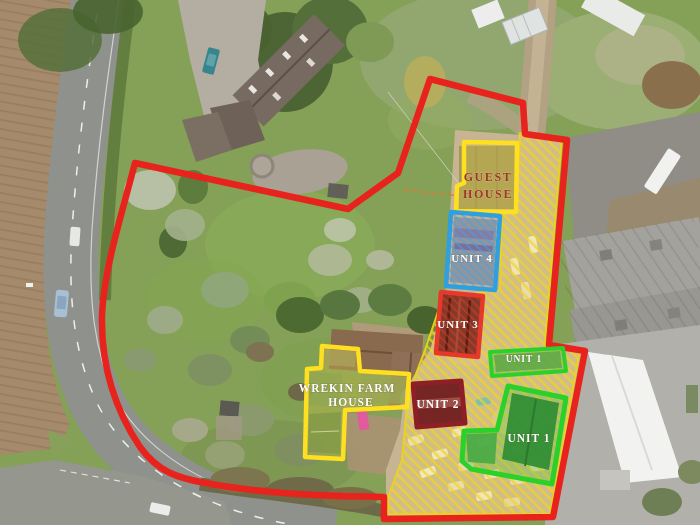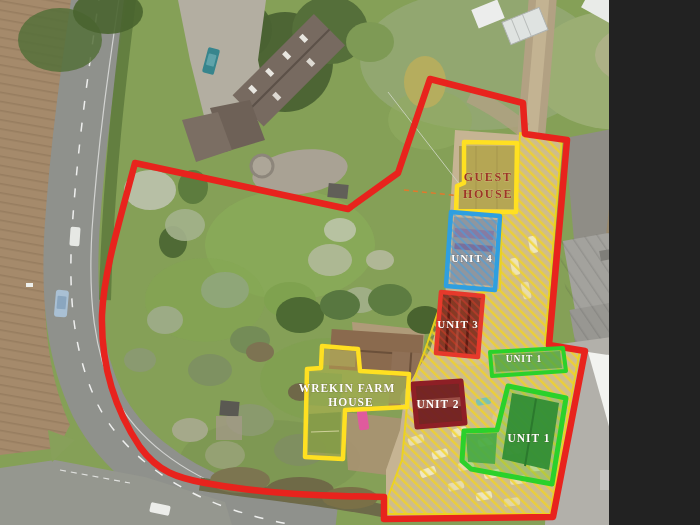--- a/index.html
+++ b/index.html
@@ -1,16 +1,16 @@
 <!DOCTYPE html>
 <html><head>
 <meta charset="utf-8">
 <style>
   html,body{margin:0;padding:0;background:#222;}
-  #stage{position:relative;width:609px;height:525px;overflow:hidden;background:#0f766e;}
+  #stage{position:relative;width:700px;height:525px;overflow:hidden;background:#0f766e;}
   svg{display:block}
   .lbl{font-family:"Liberation Serif","DejaVu Serif",serif;font-weight:bold;
        paint-order:stroke;stroke:rgba(70,35,15,0.35);stroke-width:0.7px;letter-spacing:1px;}
   .lbl-gh{font-family:"Liberation Serif","DejaVu Serif",serif;font-weight:bold;
        letter-spacing:1.6px;paint-order:stroke;stroke:rgba(255,244,200,0.45);stroke-width:0.5px;}
 </style>
 </head>
 <body>
 
 <div id="stage">

